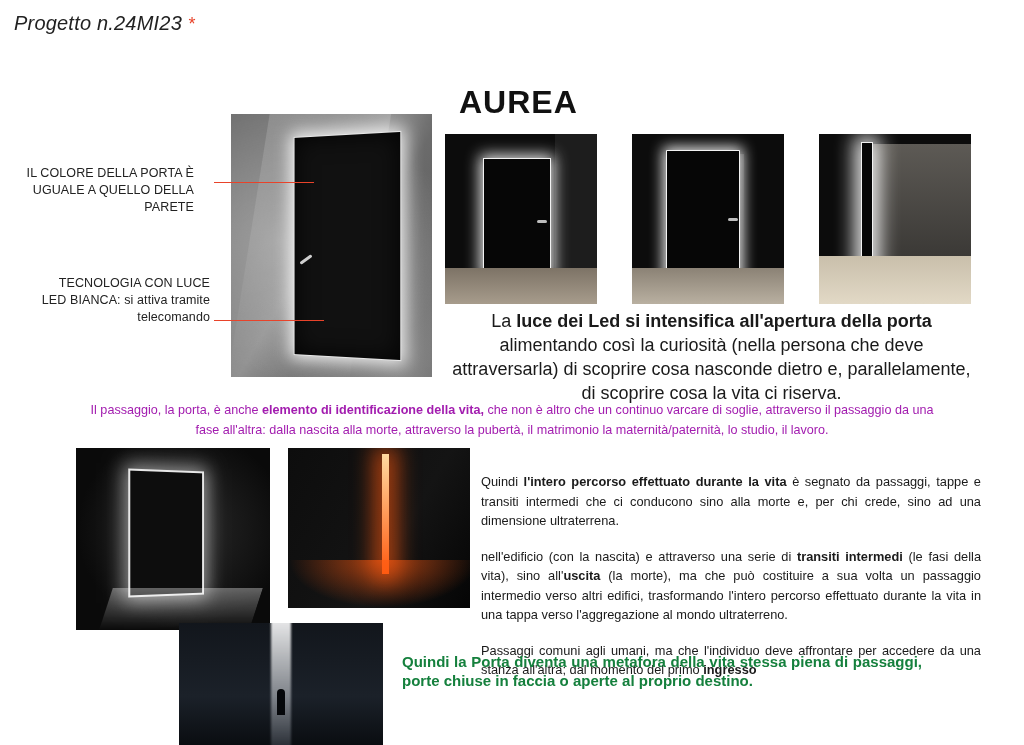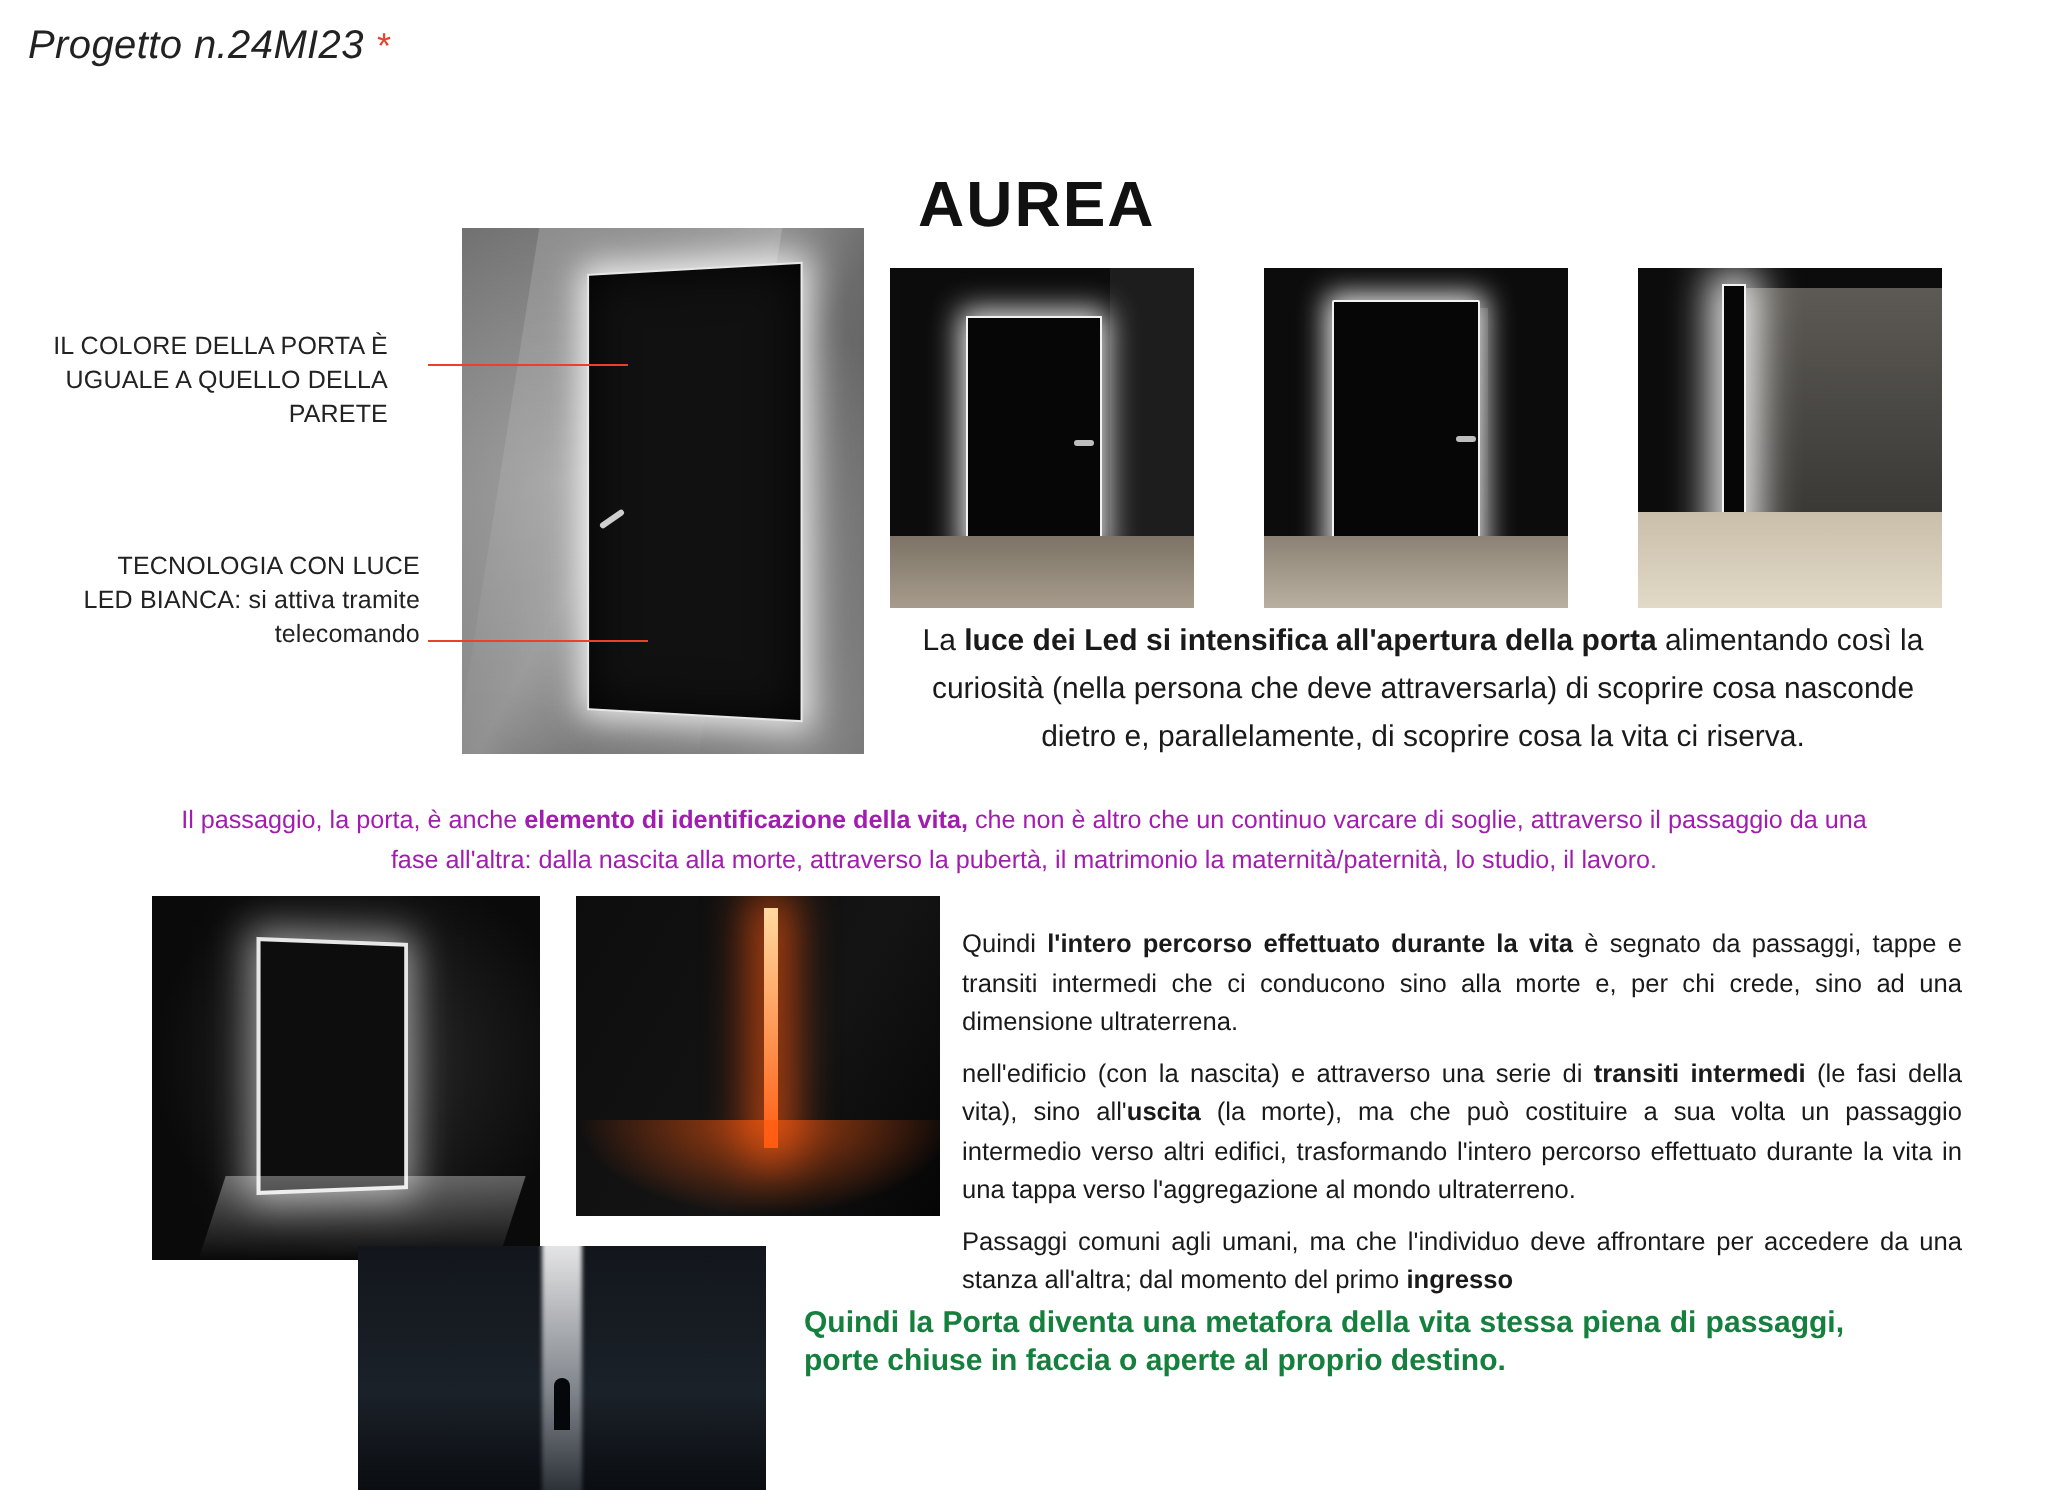--- a/index.html
+++ b/index.html
@@ -159,21 +159,21 @@
   }
   #leader1 { left: 214px; top: 182px; width: 100px; }
   #leader2 { left: 214px; top: 320px; width: 110px; }
 
   
   .para-led {
     position: absolute;
     left: 448px;
     top: 309px;
     width: 527px;
-    font-size: 15px;
+    font-size: 18px;
     line-height: 24px;
     text-align: center;
     color: #1a1a1a;
   }
 
   
   .para-mid {
     position: absolute;
     left: 80px;
     top: 400px;
@@ -250,21 +250,21 @@
   .para-right {
     position: absolute;
     left: 481px;
     top: 456px;
     width: 500px;
     font-size: 12.8px;
     line-height: 19.5px;
     text-align: justify;
     color: #1a1a1a;
   }
-  .para-right p { margin: 6px 0 0 0; }
+  .para-right p { margin: 16px 0 0 0; }
 
   
   .para-bottom {
     position: absolute;
     left: 402px;
     top: 652px;
     width: 520px;
     font-size: 15px;
     line-height: 19px;
     font-weight: bold;

